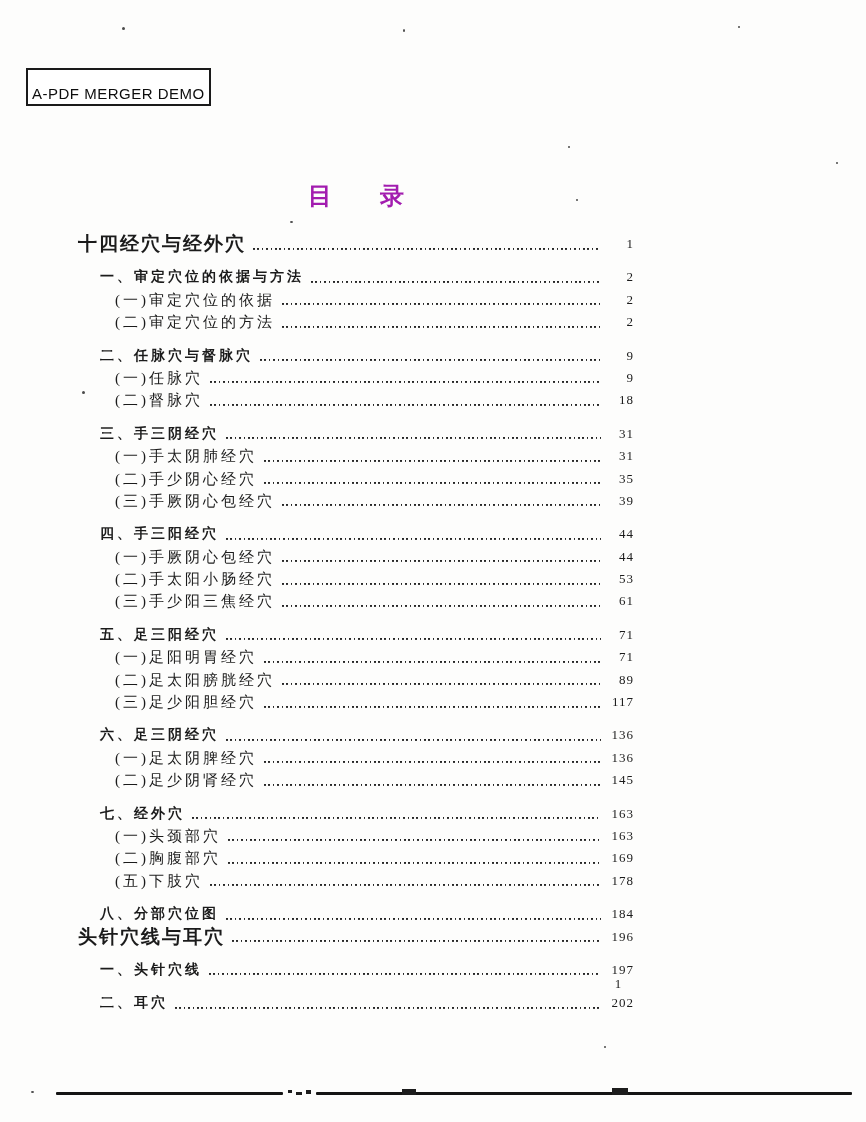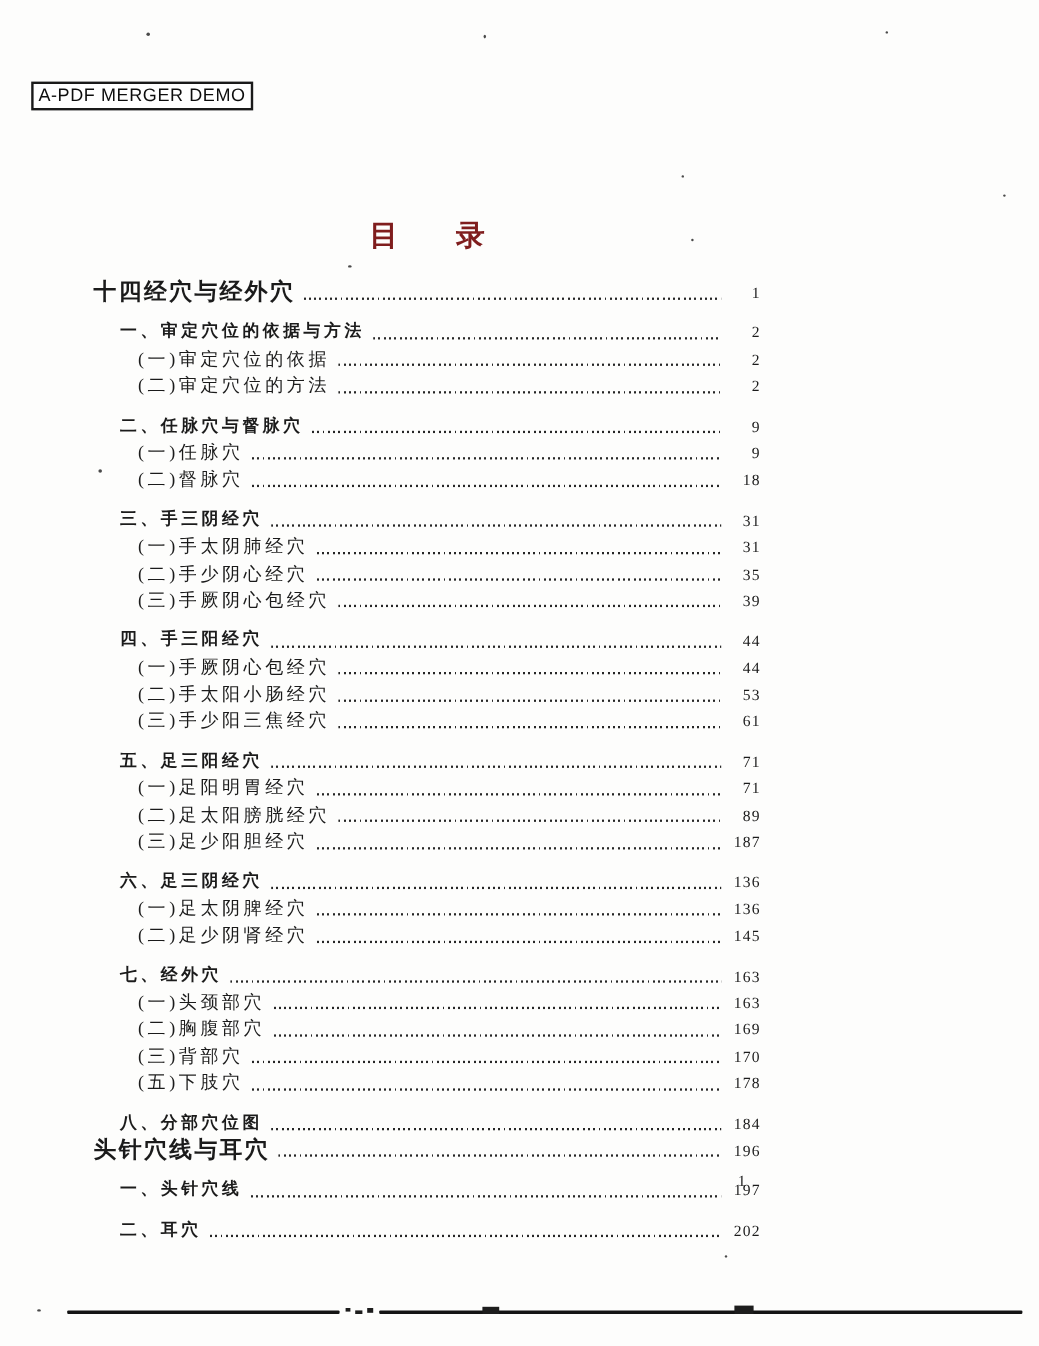--- a/index.html
+++ b/index.html
@@ -3,28 +3,28 @@
 <meta charset="utf-8">
 <style>
   html,body{margin:0;padding:0;background:#dcdcdc;}
   .page{
     position:relative;width:866px;height:1122px;margin:0 auto;
     background:#fdfdfc;overflow:hidden;
     font-family:"Liberation Serif","DejaVu Serif",serif;color:#1b1b1b;
   }
   .watermark{
     position:absolute;left:26px;top:68px;
-    border:2px solid #1a1a1a;padding:1px 4px 2px 4px;
+    border:2px solid #1a1a1a;padding:15px 4px 2px 4px;
     font-family:"Liberation Sans","DejaVu Sans",sans-serif;
     font-size:15px;letter-spacing:.5px;color:#0d0d0d;background:#fff;
   }
   .title{
     position:absolute;left:78px;top:180px;width:556px;margin:0;
     text-align:center;font-size:24px;font-weight:700;
-    letter-spacing:12px;text-indent:12px;color:#7f1d1d;
+    letter-spacing:12px;text-indent:12px;color:#a21caf;
   }
   .toc{position:absolute;left:78px;top:233px;width:556px;}
   .toc-row{display:flex;align-items:flex-end;height:22.4px;line-height:22.4px;}
   .toc-row .toc-label{white-space:nowrap;}
   .lv0 .toc-label{font-size:19px;font-weight:700;letter-spacing:2px;}
   .lv1{padding-left:22px;margin-top:11px;}
   .lv1 .toc-label{font-size:14px;font-weight:600;letter-spacing:3px;}
   .lv2{padding-left:37px;}
   .lv2 .toc-label{font-size:15px;font-weight:500;letter-spacing:3px;}
   .dots{
@@ -138,21 +138,21 @@
     <span class="pagenum">71</span>
   </div>
       <div class="toc-row lv2">
     <span class="toc-label">(二)足太阳膀胱经穴</span>
     <span class="dots"></span>
     <span class="pagenum">89</span>
   </div>
       <div class="toc-row lv2">
     <span class="toc-label">(三)足少阳胆经穴</span>
     <span class="dots"></span>
-    <span class="pagenum">187</span>
+    <span class="pagenum">117</span>
   </div>
       <div class="toc-row lv1">
     <span class="toc-label">六、足三阴经穴</span>
     <span class="dots"></span>
     <span class="pagenum">136</span>
   </div>
       <div class="toc-row lv2">
     <span class="toc-label">(一)足太阴脾经穴</span>
     <span class="dots"></span>
     <span class="pagenum">136</span>
@@ -169,25 +169,20 @@
   </div>
       <div class="toc-row lv2">
     <span class="toc-label">(一)头颈部穴</span>
     <span class="dots"></span>
     <span class="pagenum">163</span>
   </div>
       <div class="toc-row lv2">
     <span class="toc-label">(二)胸腹部穴</span>
     <span class="dots"></span>
     <span class="pagenum">169</span>
-  </div>
-      <div class="toc-row lv2">
-    <span class="toc-label">(三)背部穴</span>
-    <span class="dots"></span>
-    <span class="pagenum">170</span>
   </div>
       <div class="toc-row lv2">
     <span class="toc-label">(五)下肢穴</span>
     <span class="dots"></span>
     <span class="pagenum">178</span>
   </div>
       <div class="toc-row lv1">
     <span class="toc-label">八、分部穴位图</span>
     <span class="dots"></span>
     <span class="pagenum">184</span>

